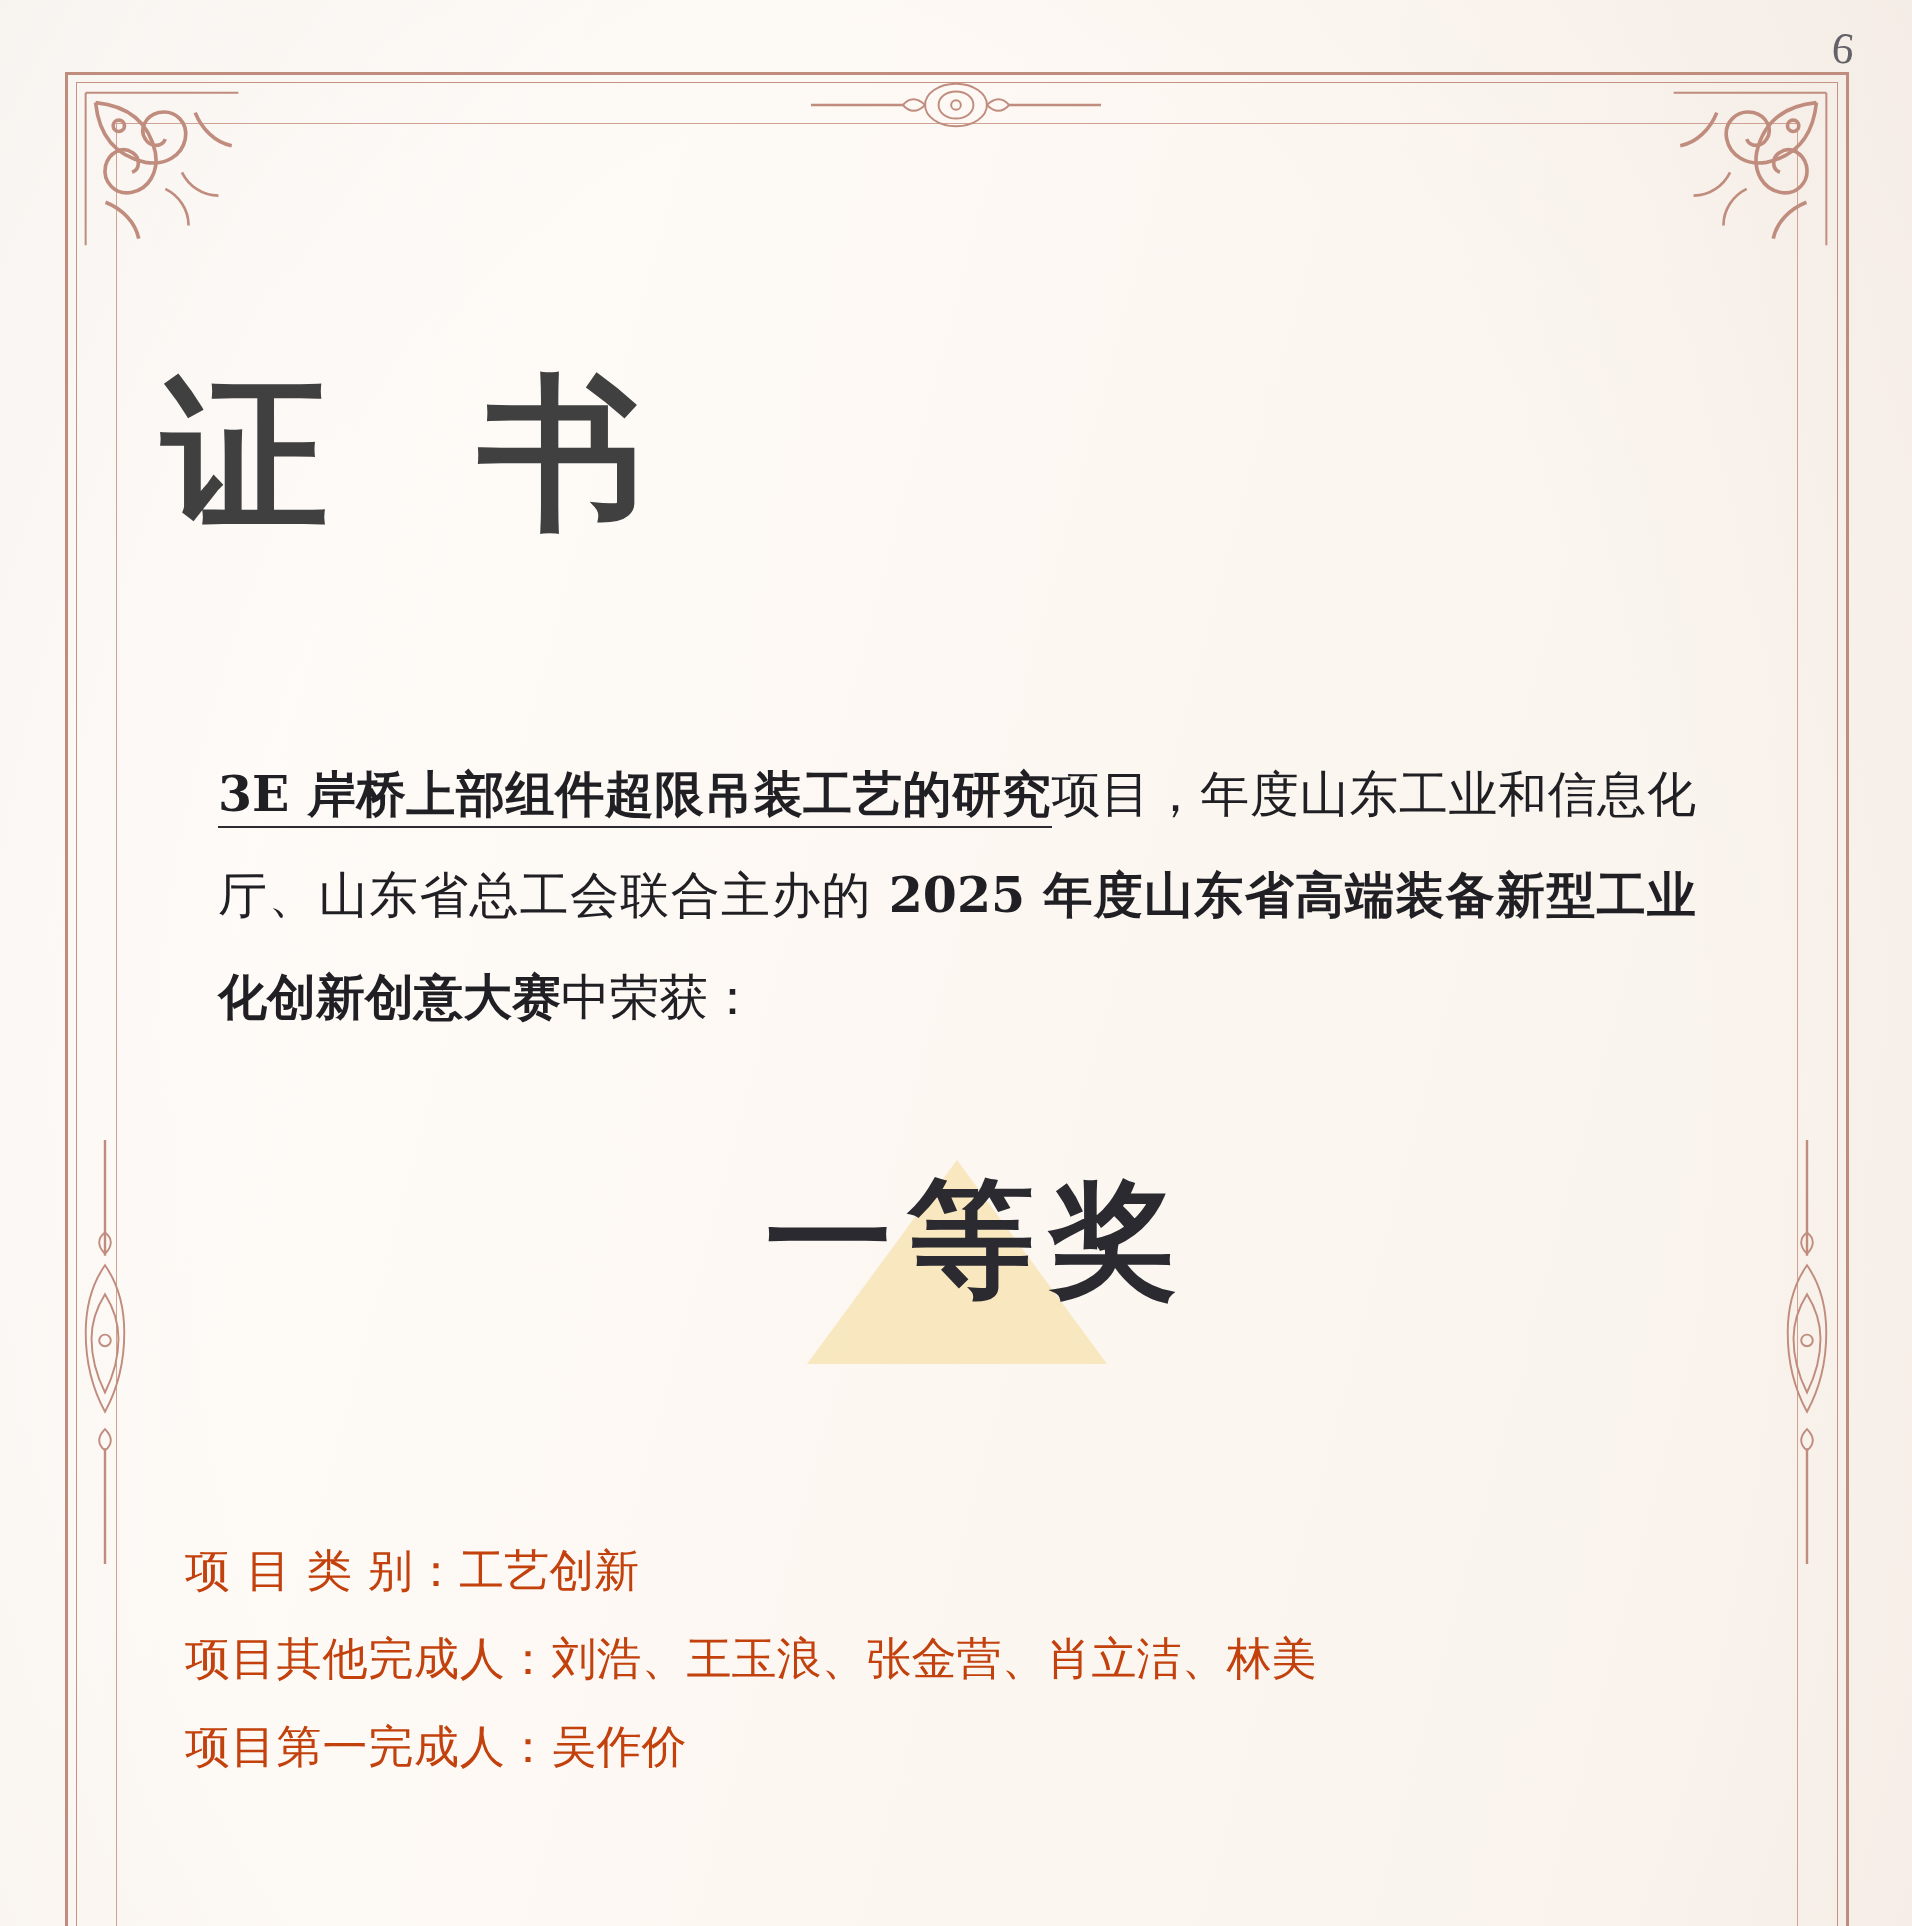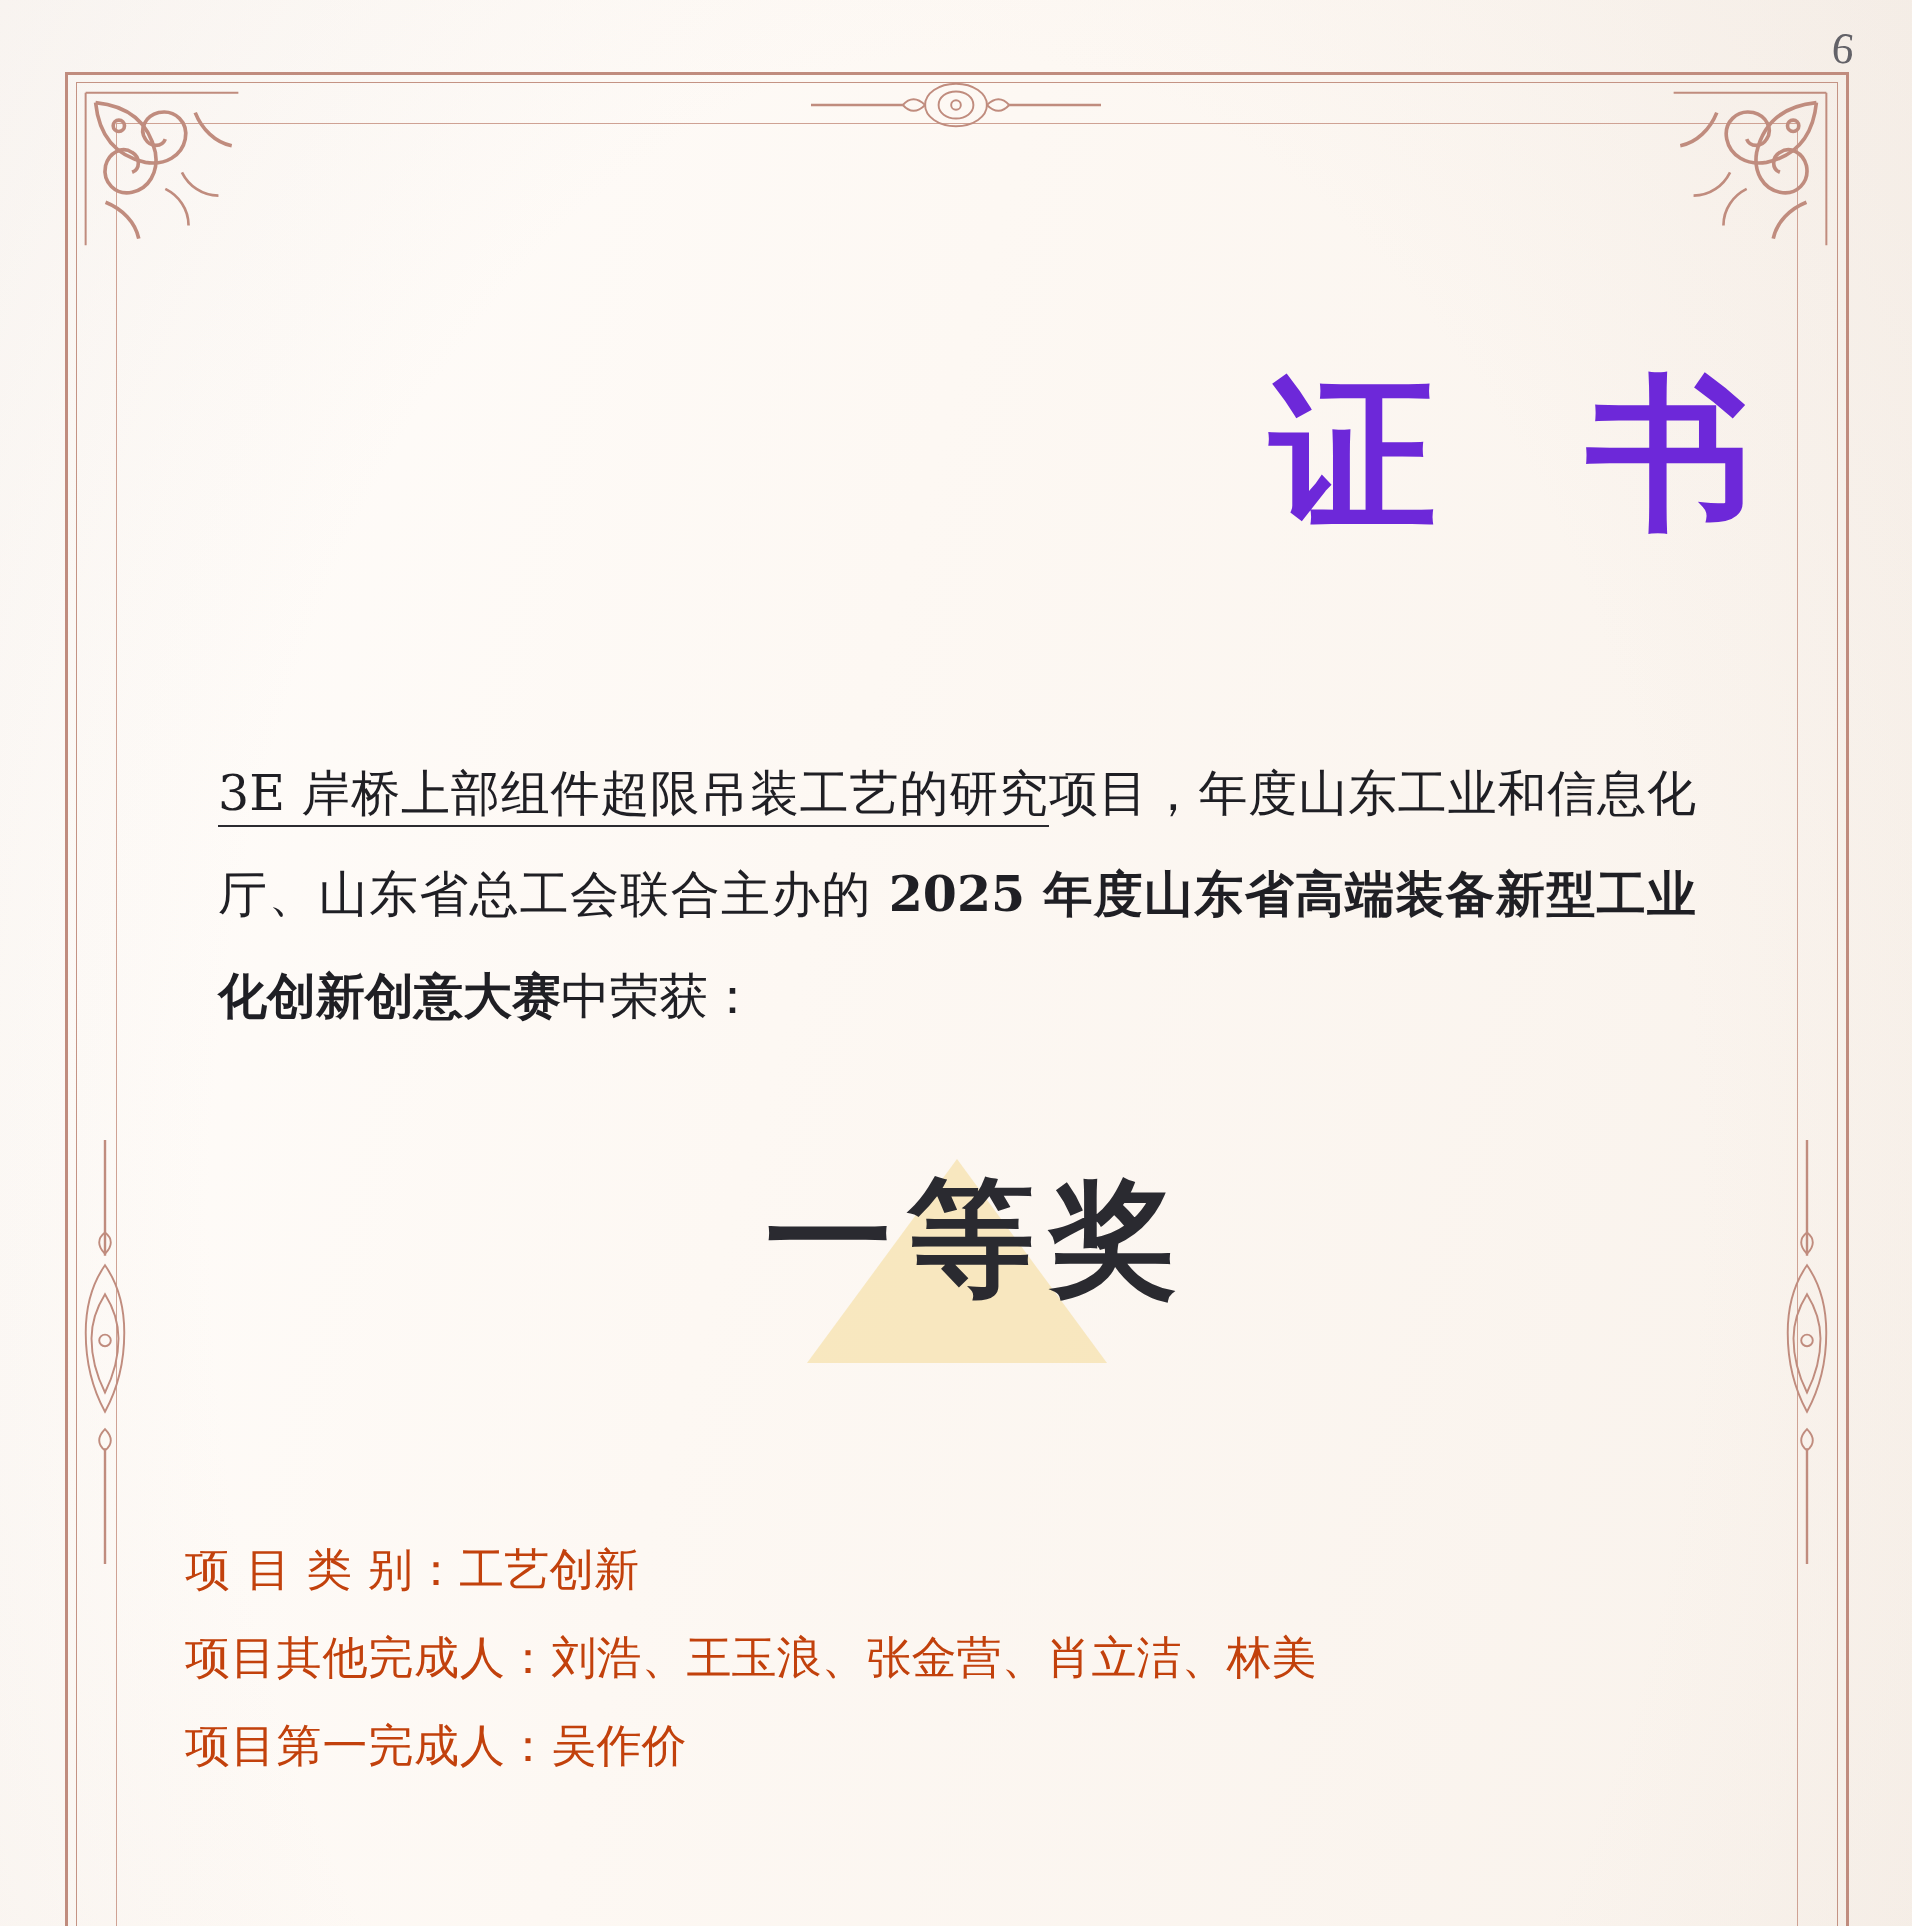--- a/index.html
+++ b/index.html
@@ -109,40 +109,40 @@
   .content {
     position: absolute;
     left: 116px;
     top: 123px;
     width: 1682px;
     height: 2459px;
   }
 
   .cert-title {
     margin-top: 247px;
-    text-align: right;
+    text-align: left;
     font-family: "DejaVu Serif", "Liberation Serif", serif;
     font-weight: 700;
     font-size: 166px;
     letter-spacing: 46px;
-    color: #6d28d9;
+    color: #404040;
     text-indent: 46px;
     line-height: 1;
   }
 
   .body-text {
     margin: 208px 102px 0 102px;
     font-size: 49px;
     line-height: 2.05;
     color: #1f1f24;
     text-align: justify;
     font-family: "DejaVu Serif", "Liberation Serif", serif;
   }
   .project-name {
-    font-weight: 400;
+    font-weight: 700;
     border-bottom: 2.3px solid #2b2b30;
     padding-bottom: 3.1px;
   }
   .strong-inline { font-weight: 700; }
 
   .award {
     margin-top: 108px;
     text-align: center;
     font-family: "DejaVu Serif", "Liberation Serif", serif;
     font-weight: 700;

